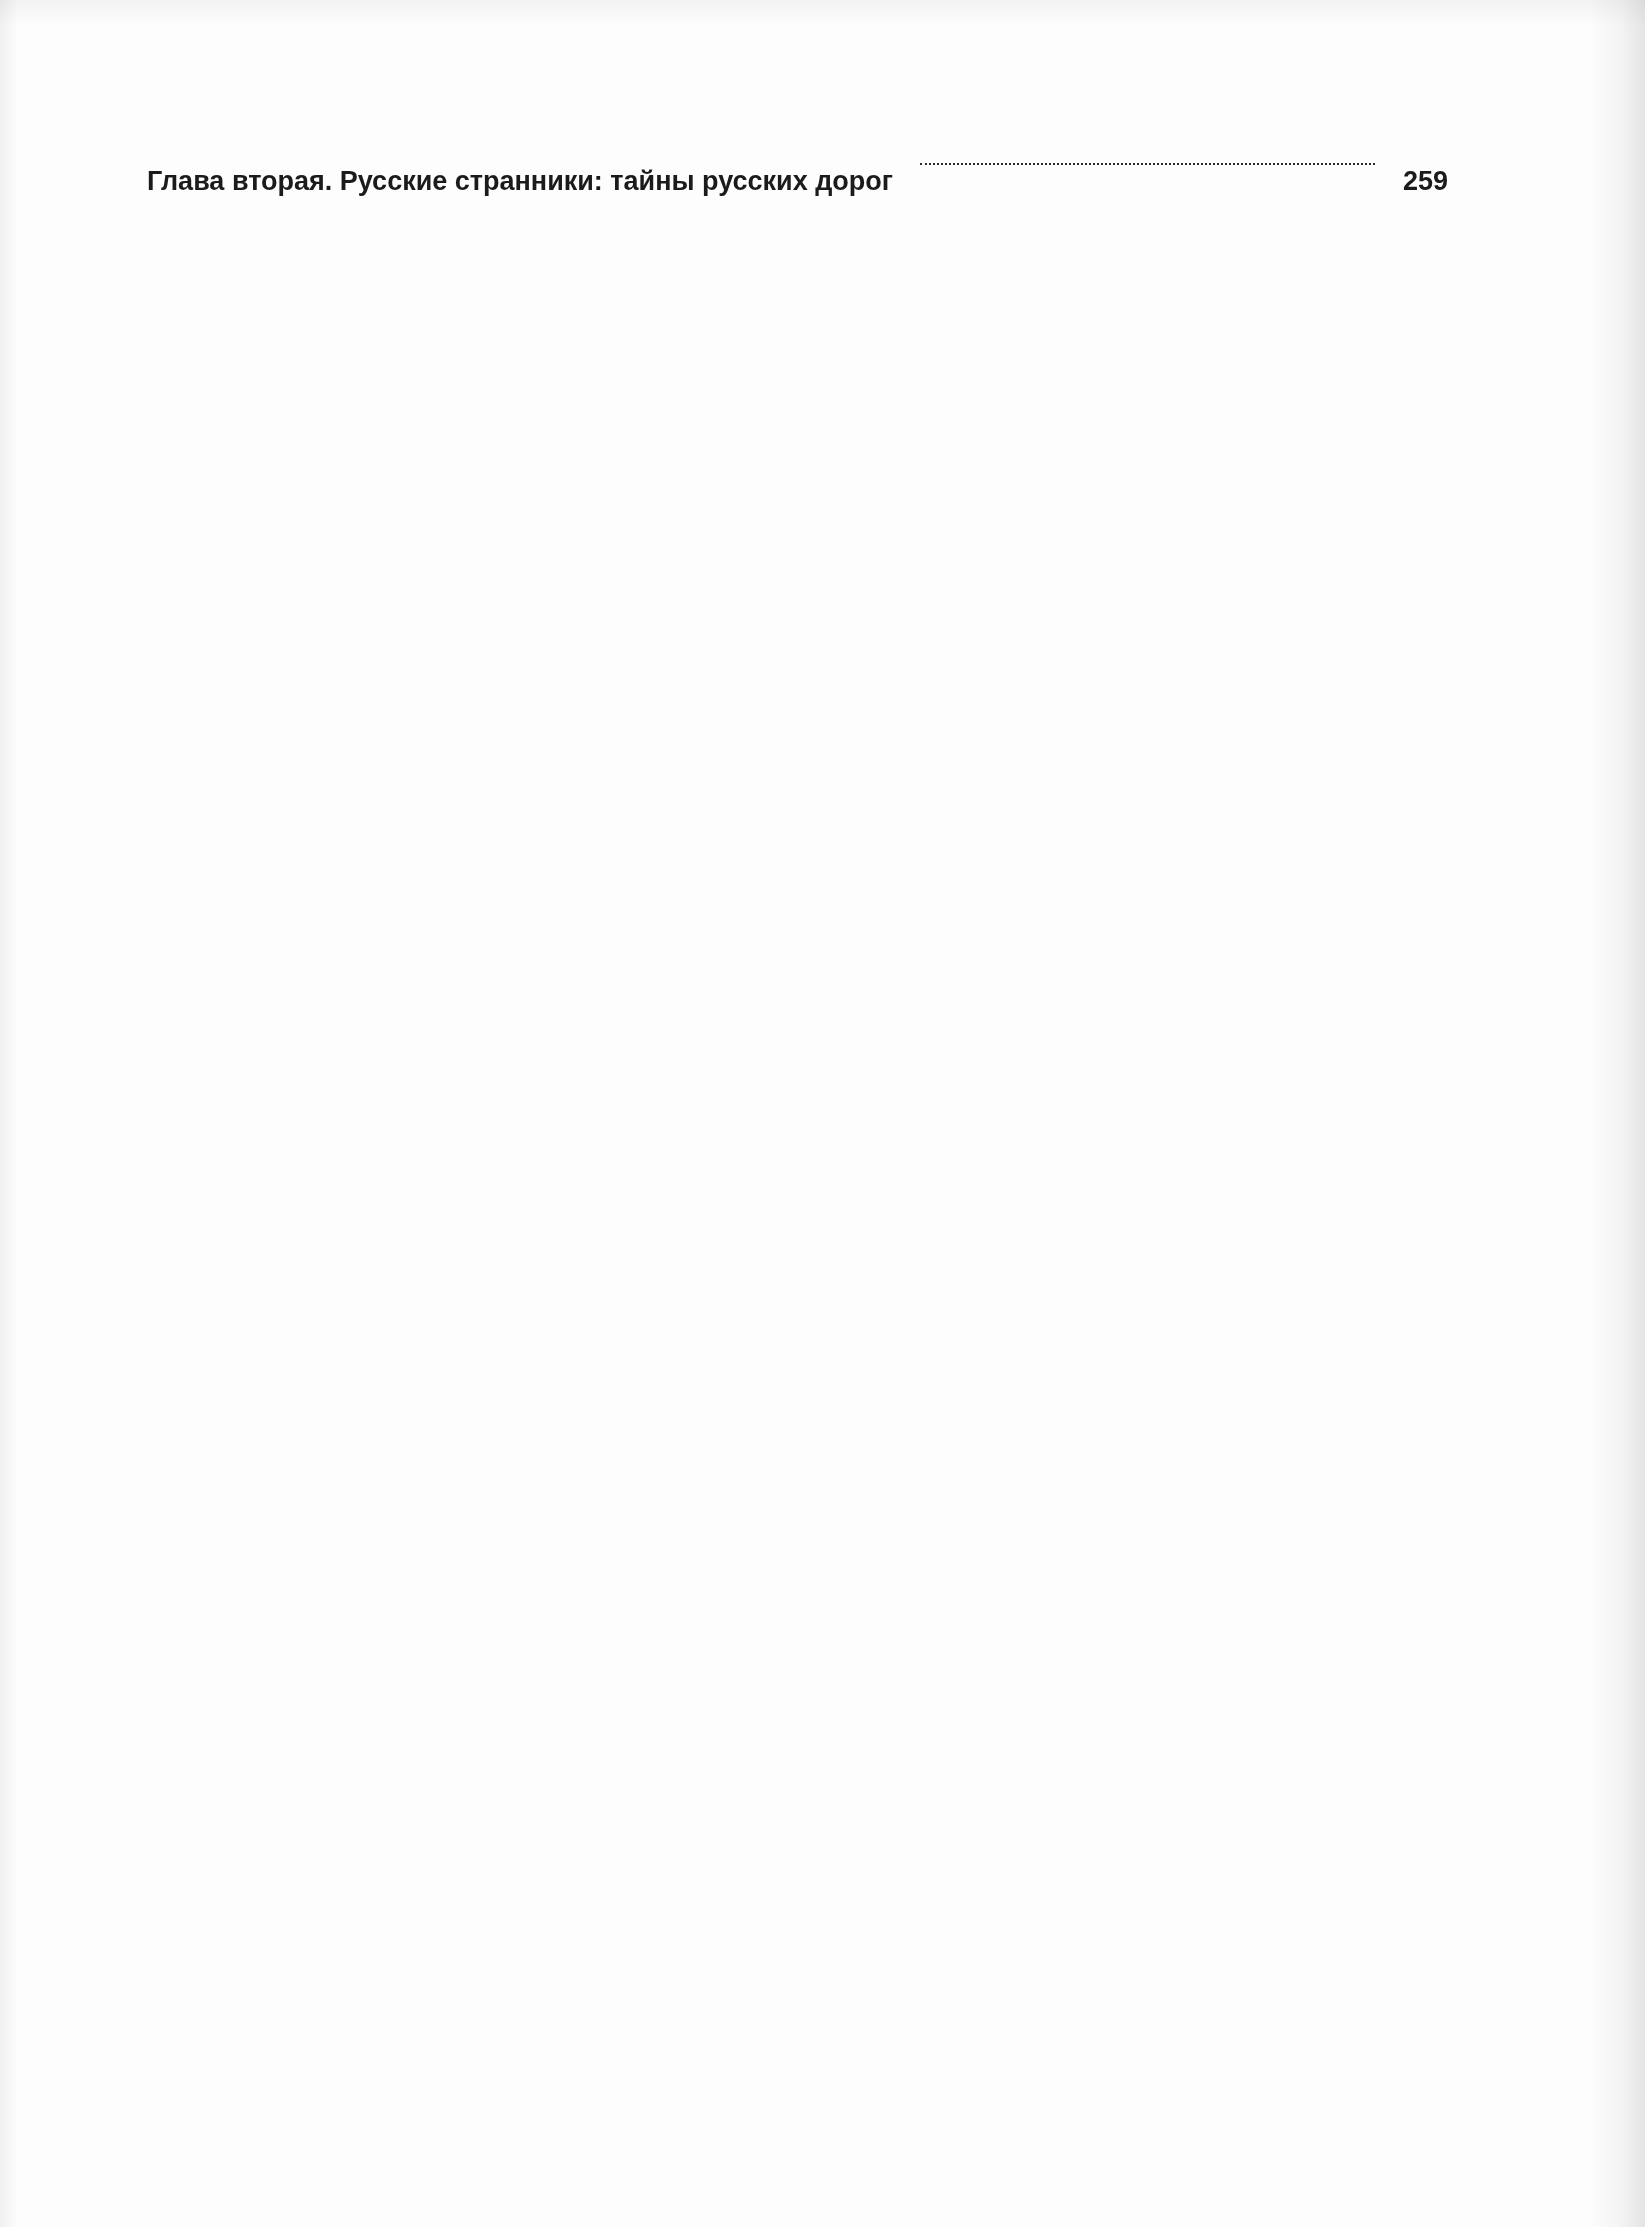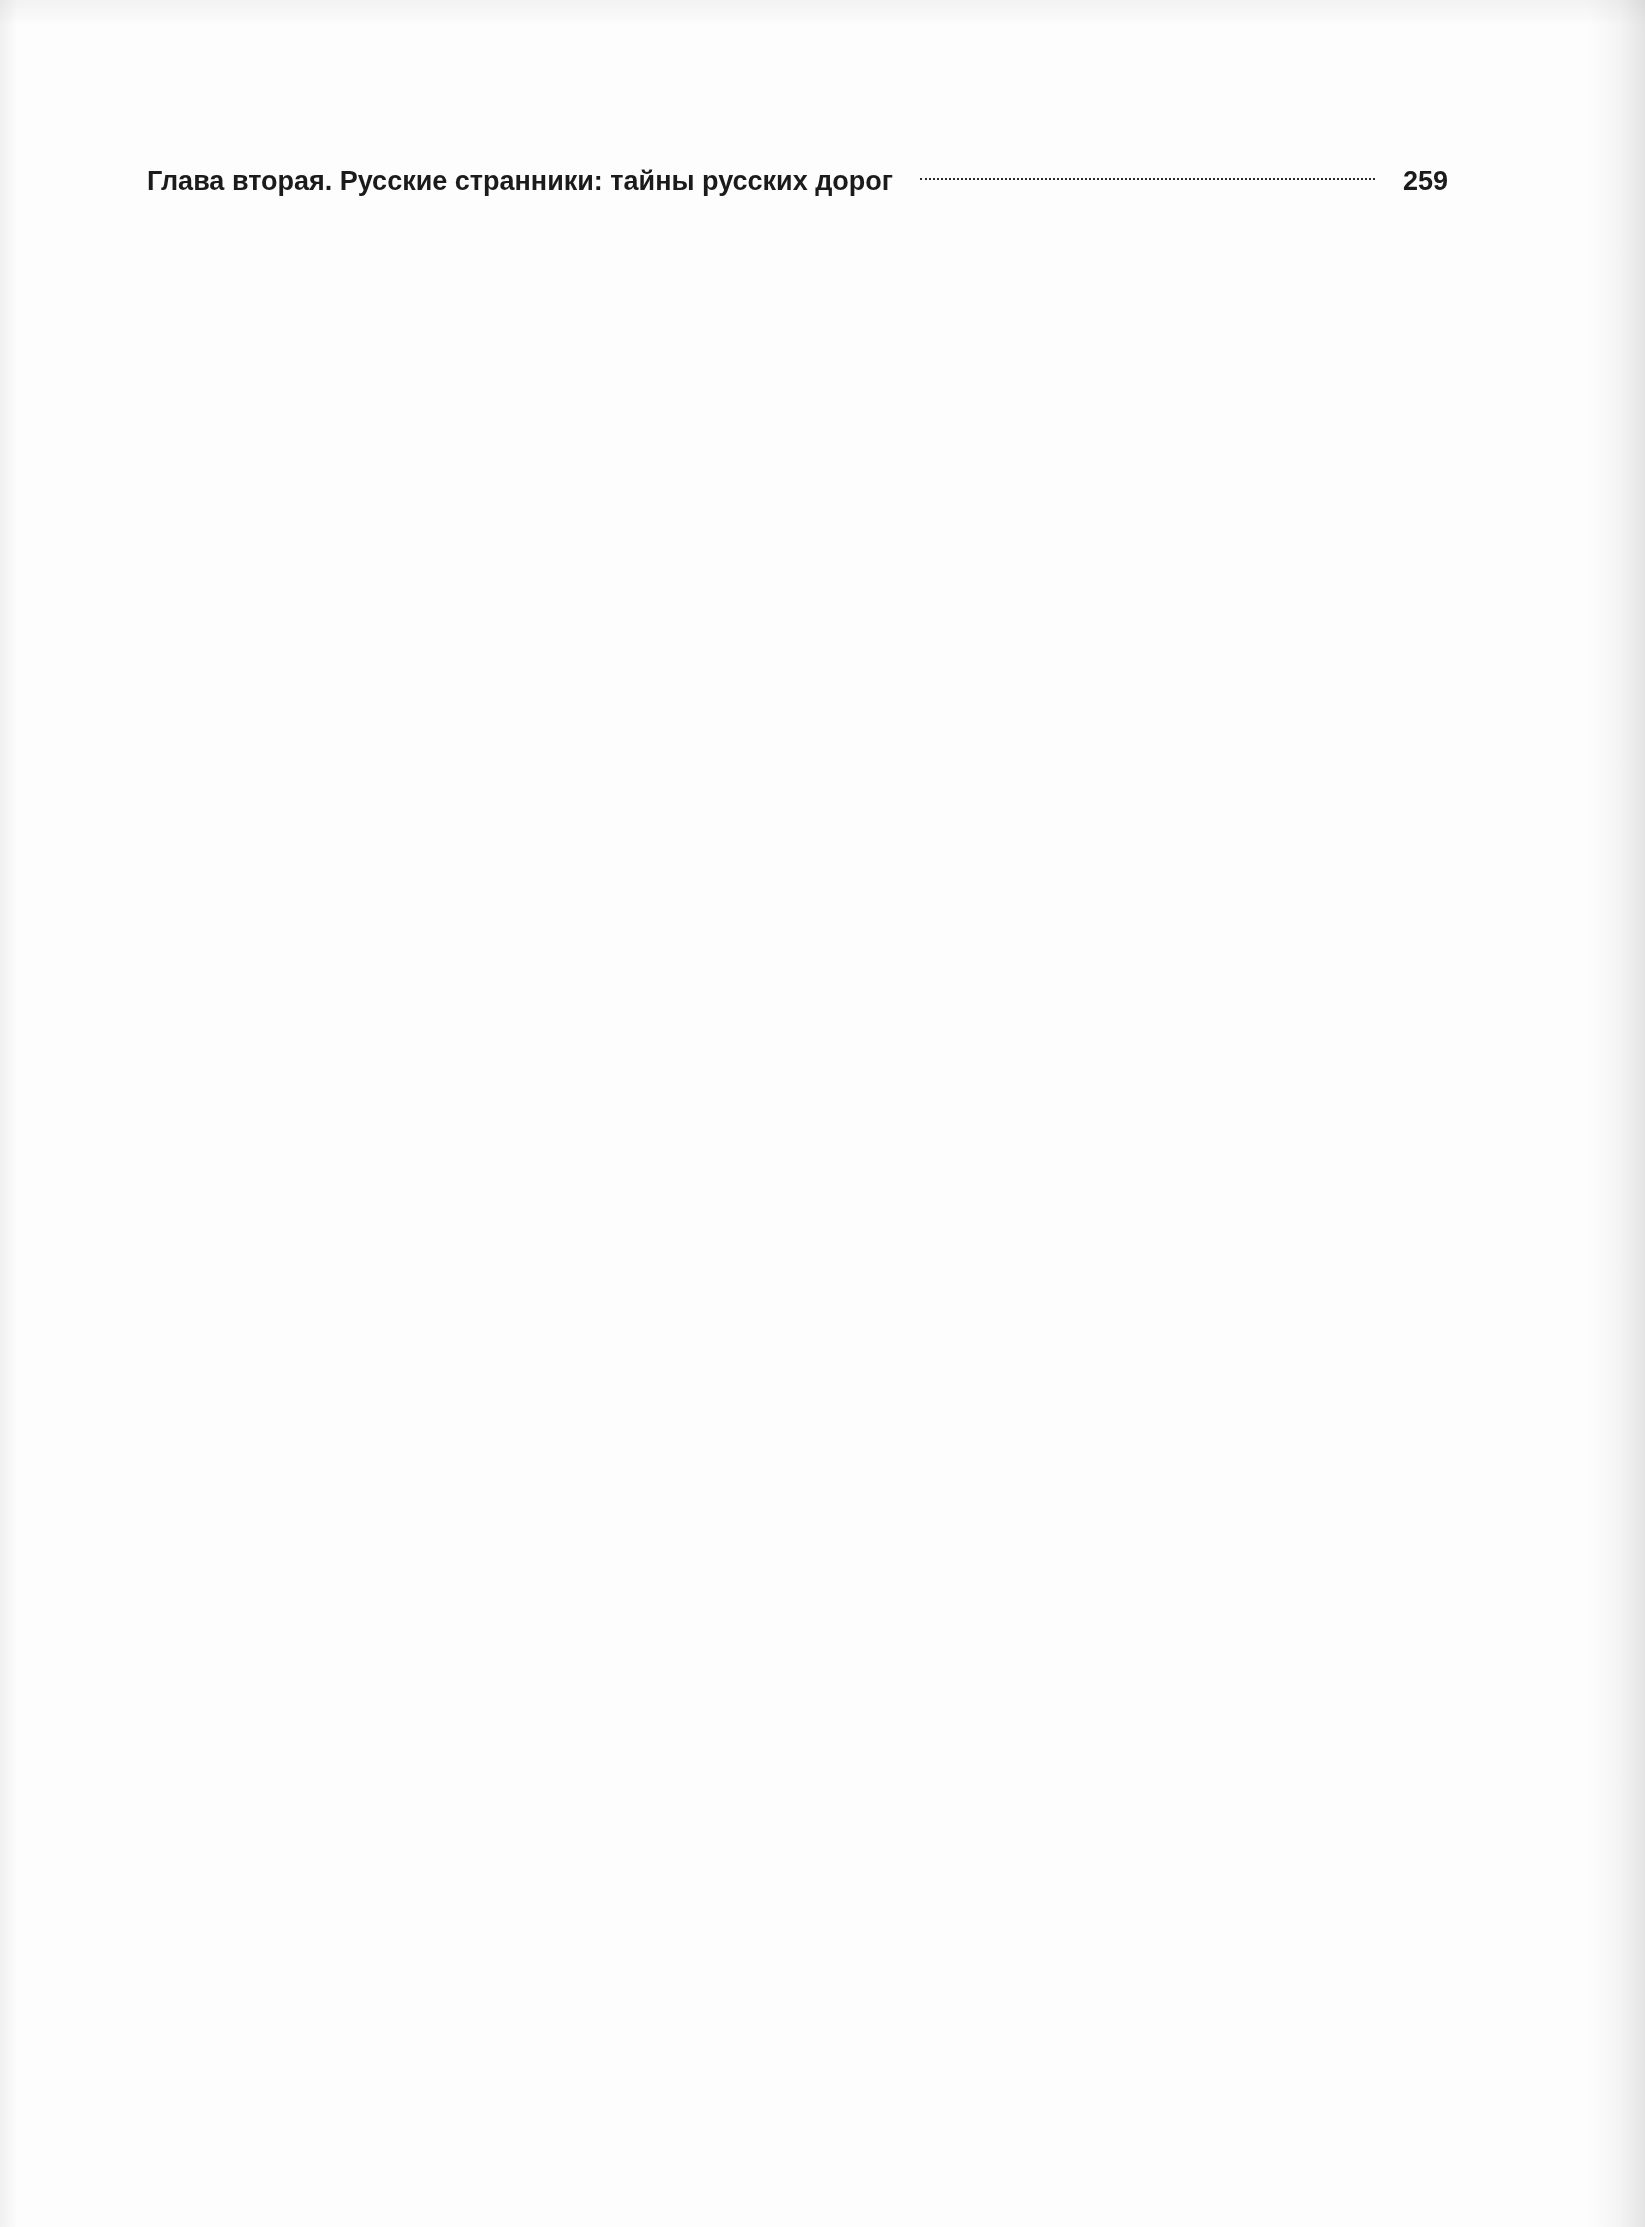--- a/index.html
+++ b/index.html
@@ -52,21 +52,21 @@
 
   
   .entry {
     display: flex;
     align-items: baseline;
     width: 100%;
   }
   .entry .label-wrap {
     flex: 1 1 auto;
     display: flex;
-    align-items: center;
+    align-items: flex-start;
     min-width: 0;
     gap: 20px;
   }
   .entry .label {
     white-space: nowrap;
   }
   .entry .leader {
     flex: 1 1 auto;
     margin: 0 6.2px 0 7.1px;
     position: relative;

